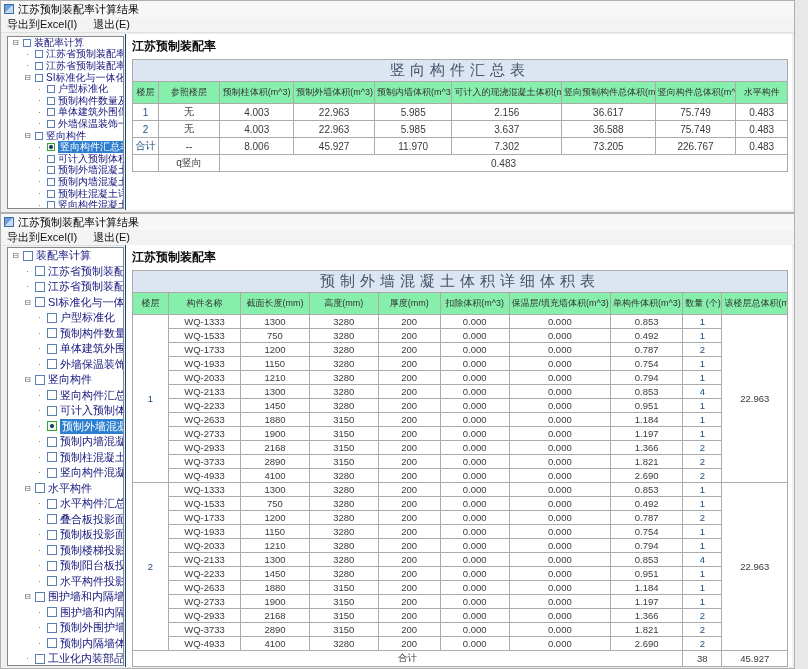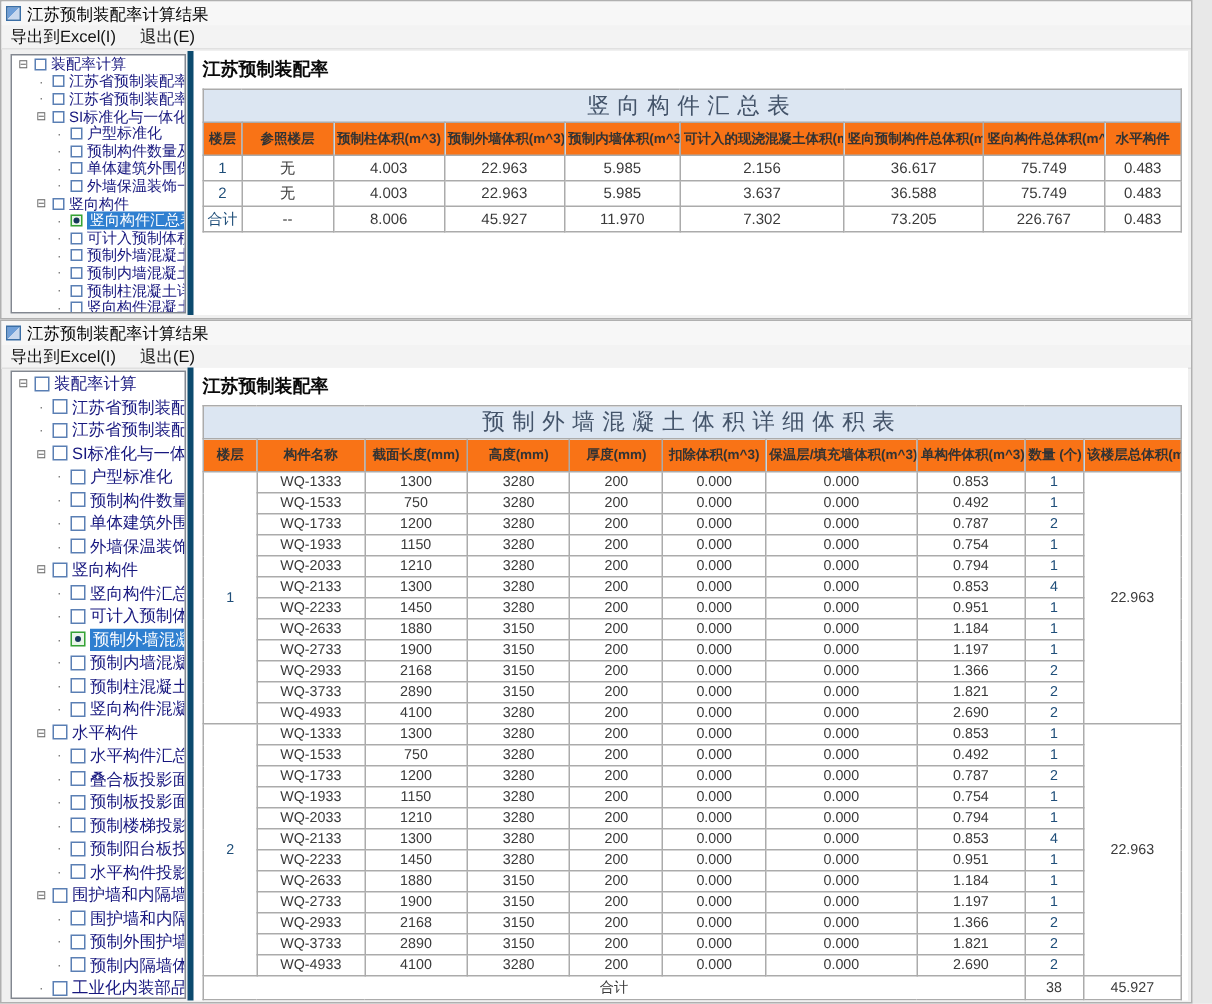--- a/index.html
+++ b/index.html
@@ -35,32 +35,32 @@
   .radio-on { display:inline-block; flex:0 0 auto; background:#eaf6ea;
     border:1px solid #36a336; position:relative; }
   .tree-sm .radio-on { width:8px; height:8px; }
   .tree-lg .radio-on { width:10px; height:10px; }
   .radio-on::after { content:""; position:absolute; left:50%; top:50%;
     width:4px; height:4px; margin:-2px 0 0 -2px; border-radius:50%;
     background:#17365c; }
   .tlabel { color:#16167e; overflow:hidden; text-overflow:clip; }
   .tlabel.sel { background:#2f7fd0; color:#fff; padding:0 2px; }
   .content-panel { position:absolute; right:2px; background:#fff;
-    border-left:4px solid #0c4a6e; padding:3px 4px 0 6px; overflow:hidden; }
+    border-left:1px solid #0c4a6e; padding:3px 4px 0 6px; overflow:hidden; }
   #win-top .content-panel { left:124px; top:33px; bottom:2px; }
   #win-bottom .content-panel { left:124px; top:31px; bottom:1px; }
   .panel-header { font-size:12px; font-weight:bold; color:#0a0a0a;
     padding:1px 0 4px 0; }
   table { border-collapse:collapse; width:100%; table-layout:fixed;
     font-size:10px; color:#3a3a3a; background:#fff; }
   td,th { border:1px solid #ababab; text-align:center; padding:1px 2px;
     overflow:hidden; white-space:nowrap; font-weight:normal; }
   .tbl-title td { background:#dce6f2; color:#44546a; font-size:15px;
     letter-spacing:5px; height:21px; font-family:"Liberation Serif","DejaVu Serif",serif; }
-  thead th { background:#f97316; color:#333; height:22px; font-size:9px;font-weight:bold; }
+  thead th { background:#86efac; color:#333; height:22px; font-size:9px; }
   #table-top tbody td { height:16px; }
   #table-bottom tbody td { height:14px; font-size:9.5px; }
   .blue { color:#1f4e79; }
 </style>
 </head>
 <body>
 
 <div class="window" id="win-top">
   <div class="titlebar">
     <span class="app-icon"></span>
@@ -203,20 +203,25 @@
           <tr>
             <td class="blue">合计</td>
             <td>--</td>
             <td>8.006</td>
             <td>45.927</td>
             <td>11.970</td>
             <td>7.302</td>
             <td>73.205</td>
             <td>226.767</td>
             <td>0.483</td>
+          </tr>
+          <tr>
+            <td></td>
+            <td>q竖向</td>
+            <td colspan="7">0.483</td>
           </tr>
         </tbody>
       </table>
   </div>
 </div>
 
 <div class="window" id="win-bottom">
   <div class="titlebar">
     <span class="app-icon"></span>
     <span>江苏预制装配率计算结果</span>

